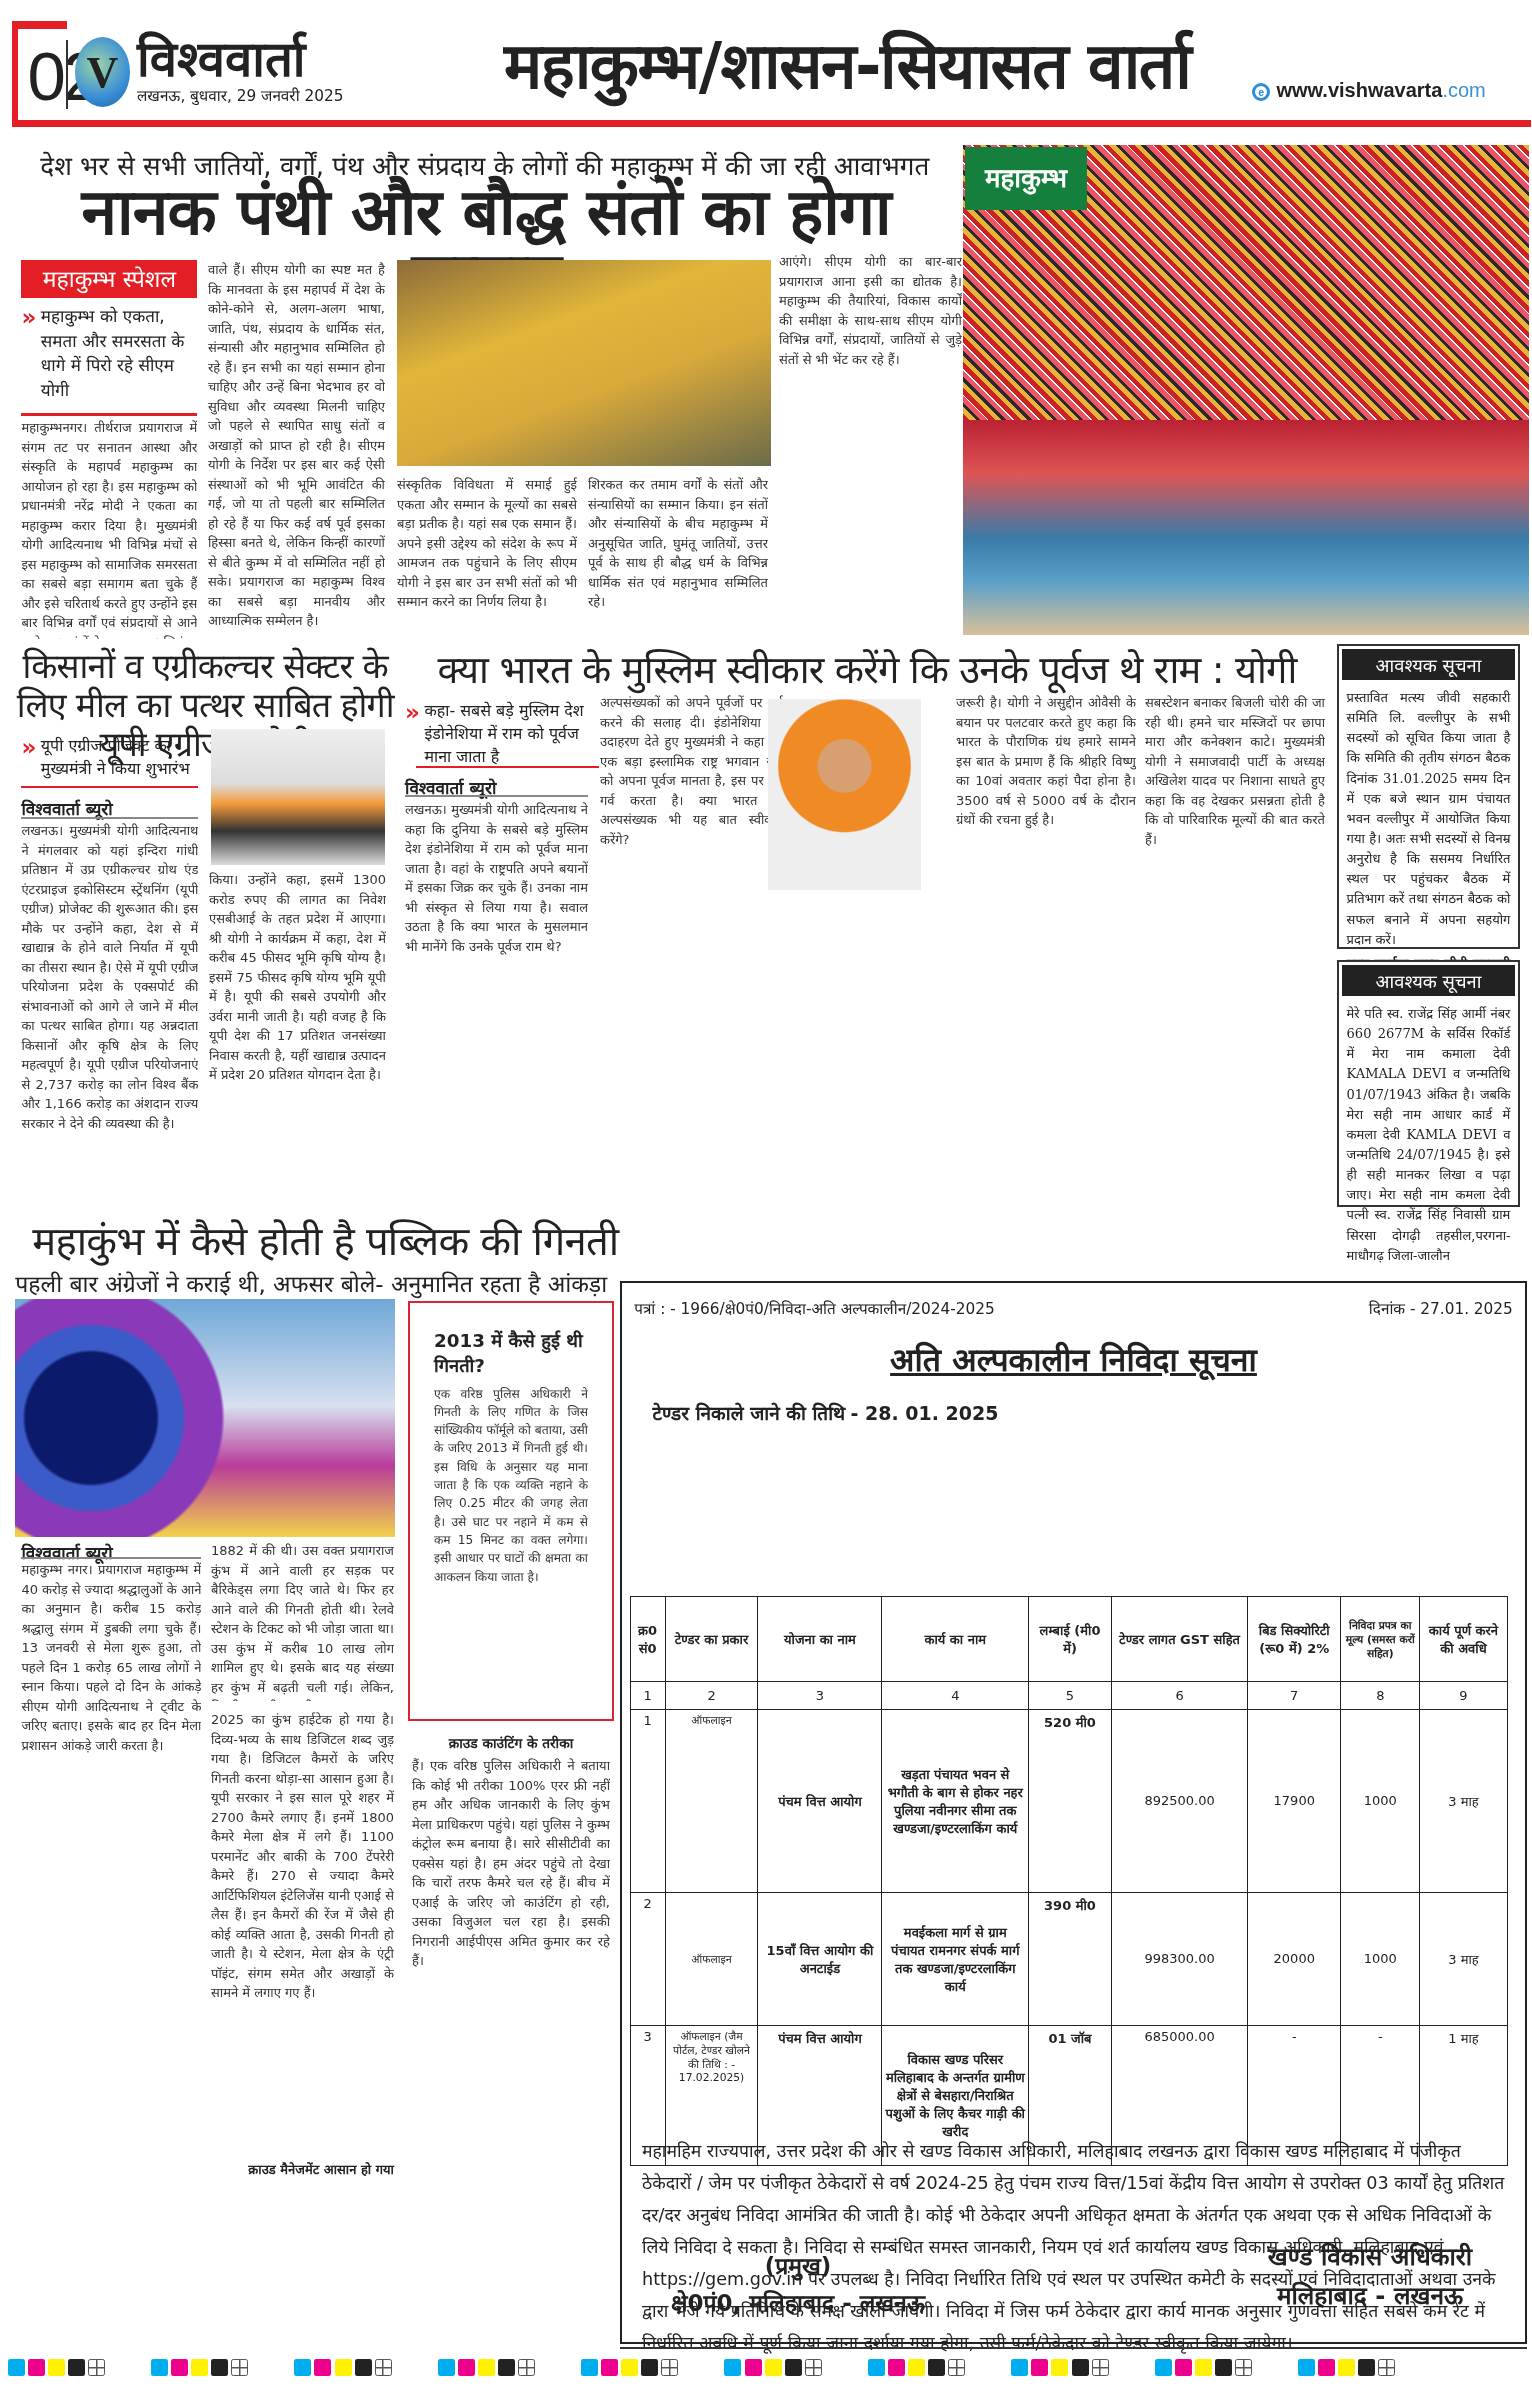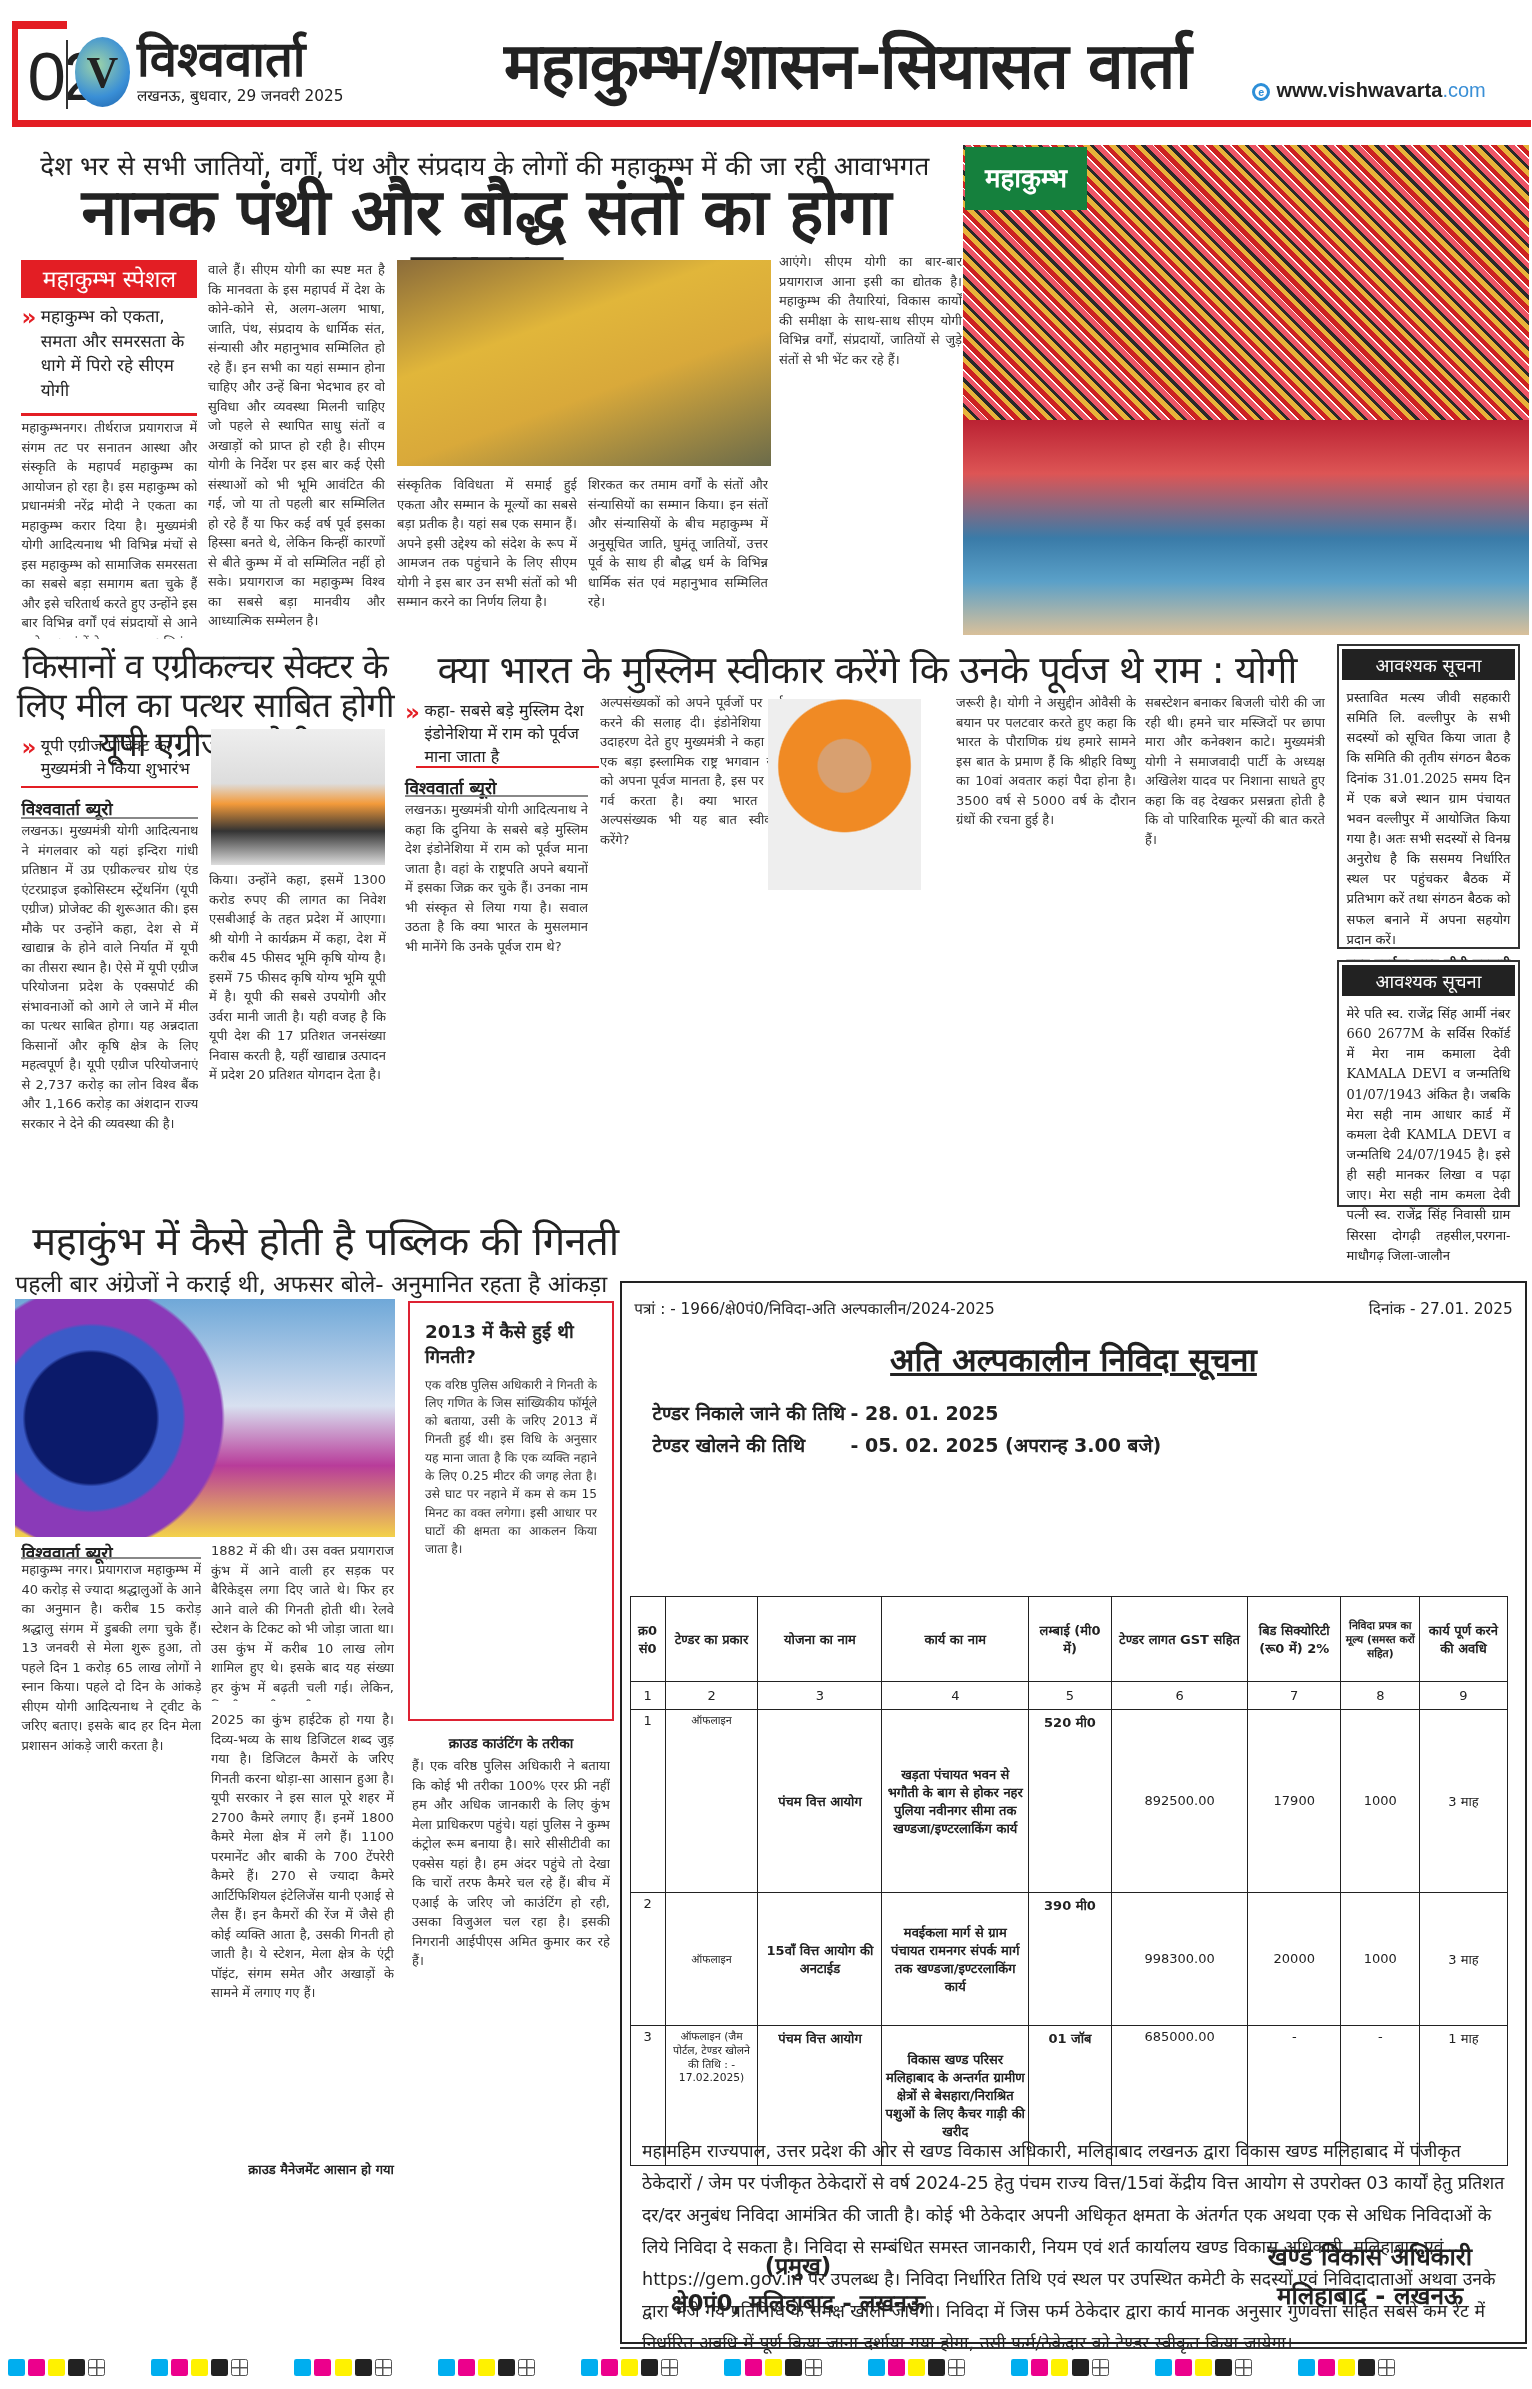--- a/index.html
+++ b/index.html
@@ -31,21 +31,21 @@
 .subhead{font-size:20px;line-height:1.45;color:#222}
 .col-text{font-size:13px;line-height:1.5;text-align:justify;color:#333;overflow:hidden}
 .redrule{height:2.3px;background:#e31e24}
 .greyrule{height:1.5px;background:#888}
 .bureau{font-size:17px;font-weight:bold}
 .notice{border:2.3px solid #333;background:#fff}
 .notice-head{background:#222;color:#fff;font-size:18.3px;text-align:center;padding:3.1px 0;margin:3.1px}
 .notice-body{font-size:13px;line-height:1.55;padding:4.6px 7.6px;text-align:justify;font-family:"DejaVu Serif",serif}
 .h2{font-size:43px;font-weight:normal;letter-spacing:-0.8px;line-height:1.15}
 .h3{font-size:23px;line-height:1.3}
-.boxout{border:2.3px solid #d23;padding:15px}
+.boxout{border:2.3px solid #d23;padding:24px}
 .tender{left:620px;top:1281px;width:907px;height:1063px;border:2.3px solid #222}
 .tender-title{background:#000;color:#fff;font-size:37px;font-weight:bold;text-align:center;height:72px;line-height:72px}
 .tender-meta{font-size:15.3px;padding:0 12.2px;display:flex;justify-content:space-between;margin-top:15.3px}
 .tender-sub{text-align:center;font-size:32px;font-weight:bold;text-decoration:underline;margin-top:18.3px}
 .tender-dates{font-size:19px;font-weight:bold;padding:17px 0 0 30.5px;line-height:1.7}
 table.tt{position:absolute;left:7.6px;top:313px;width:878px;border-collapse:collapse;font-size:13px}
 table.tt th,table.tt td{border:1.5px solid #222;text-align:center;vertical-align:middle;padding:3.1px}
 table.tt th{font-weight:bold;font-size:13px;height:85px}
 table.tt tr.idx td{height:27.5px}
 table.tt td.top{vertical-align:top}
@@ -147,21 +147,20 @@
 <div class="abs col-text" style="left:412px;top:1756px;width:198px;height:591px">हैं। एक वरिष्ठ पुलिस अधिकारी ने बताया कि कोई भी तरीका 100% एरर फ्री नहीं हम और अधिक जानकारी के लिए कुंभ मेला प्राधिकरण पहुंचे। यहां पुलिस ने कुम्भ कंट्रोल रूम बनाया है। सारे सीसीटीवी का एक्सेस यहां है। हम अंदर पहुंचे तो देखा कि चारों तरफ कैमरे चल रहे हैं। बीच में एआई के जरिए जो काउंटिंग हो रही, उसका विजुअल चल रहा है। इसकी निगरानी आईपीएस अमित कुमार कर रहे हैं।</div>
 
 <div class="abs tender">
   <div class="tender-meta">
     <span>पत्रां : - 1966/क्षे0पं0/निविदा-अति अल्पकालीन/2024-2025</span>
     <span>दिनांक - 27.01. 2025</span>
   </div>
   <div class="tender-sub">अति अल्पकालीन निविदा सूचना</div>
   <div class="tender-dates">
     <div><span style="display:inline-block;width:198px">टेण्डर निकाले जाने की तिथि</span><span>-  28. 01. 2025</span></div>
-    <div><span style="display:inline-block;width:198px">टेण्डर खोलने की तिथि</span><span>-  05. 02. 2025 (अपरान्ह 3.00 बजे)</span></div>
   </div>
   <table class="tt">
     <colgroup>
         <col style="width:30.5px">
         <col style="width:81px">
         <col style="width:108px">
         <col style="width:128px">
         <col style="width:72px">
         <col style="width:119px">
         <col style="width:81px">

